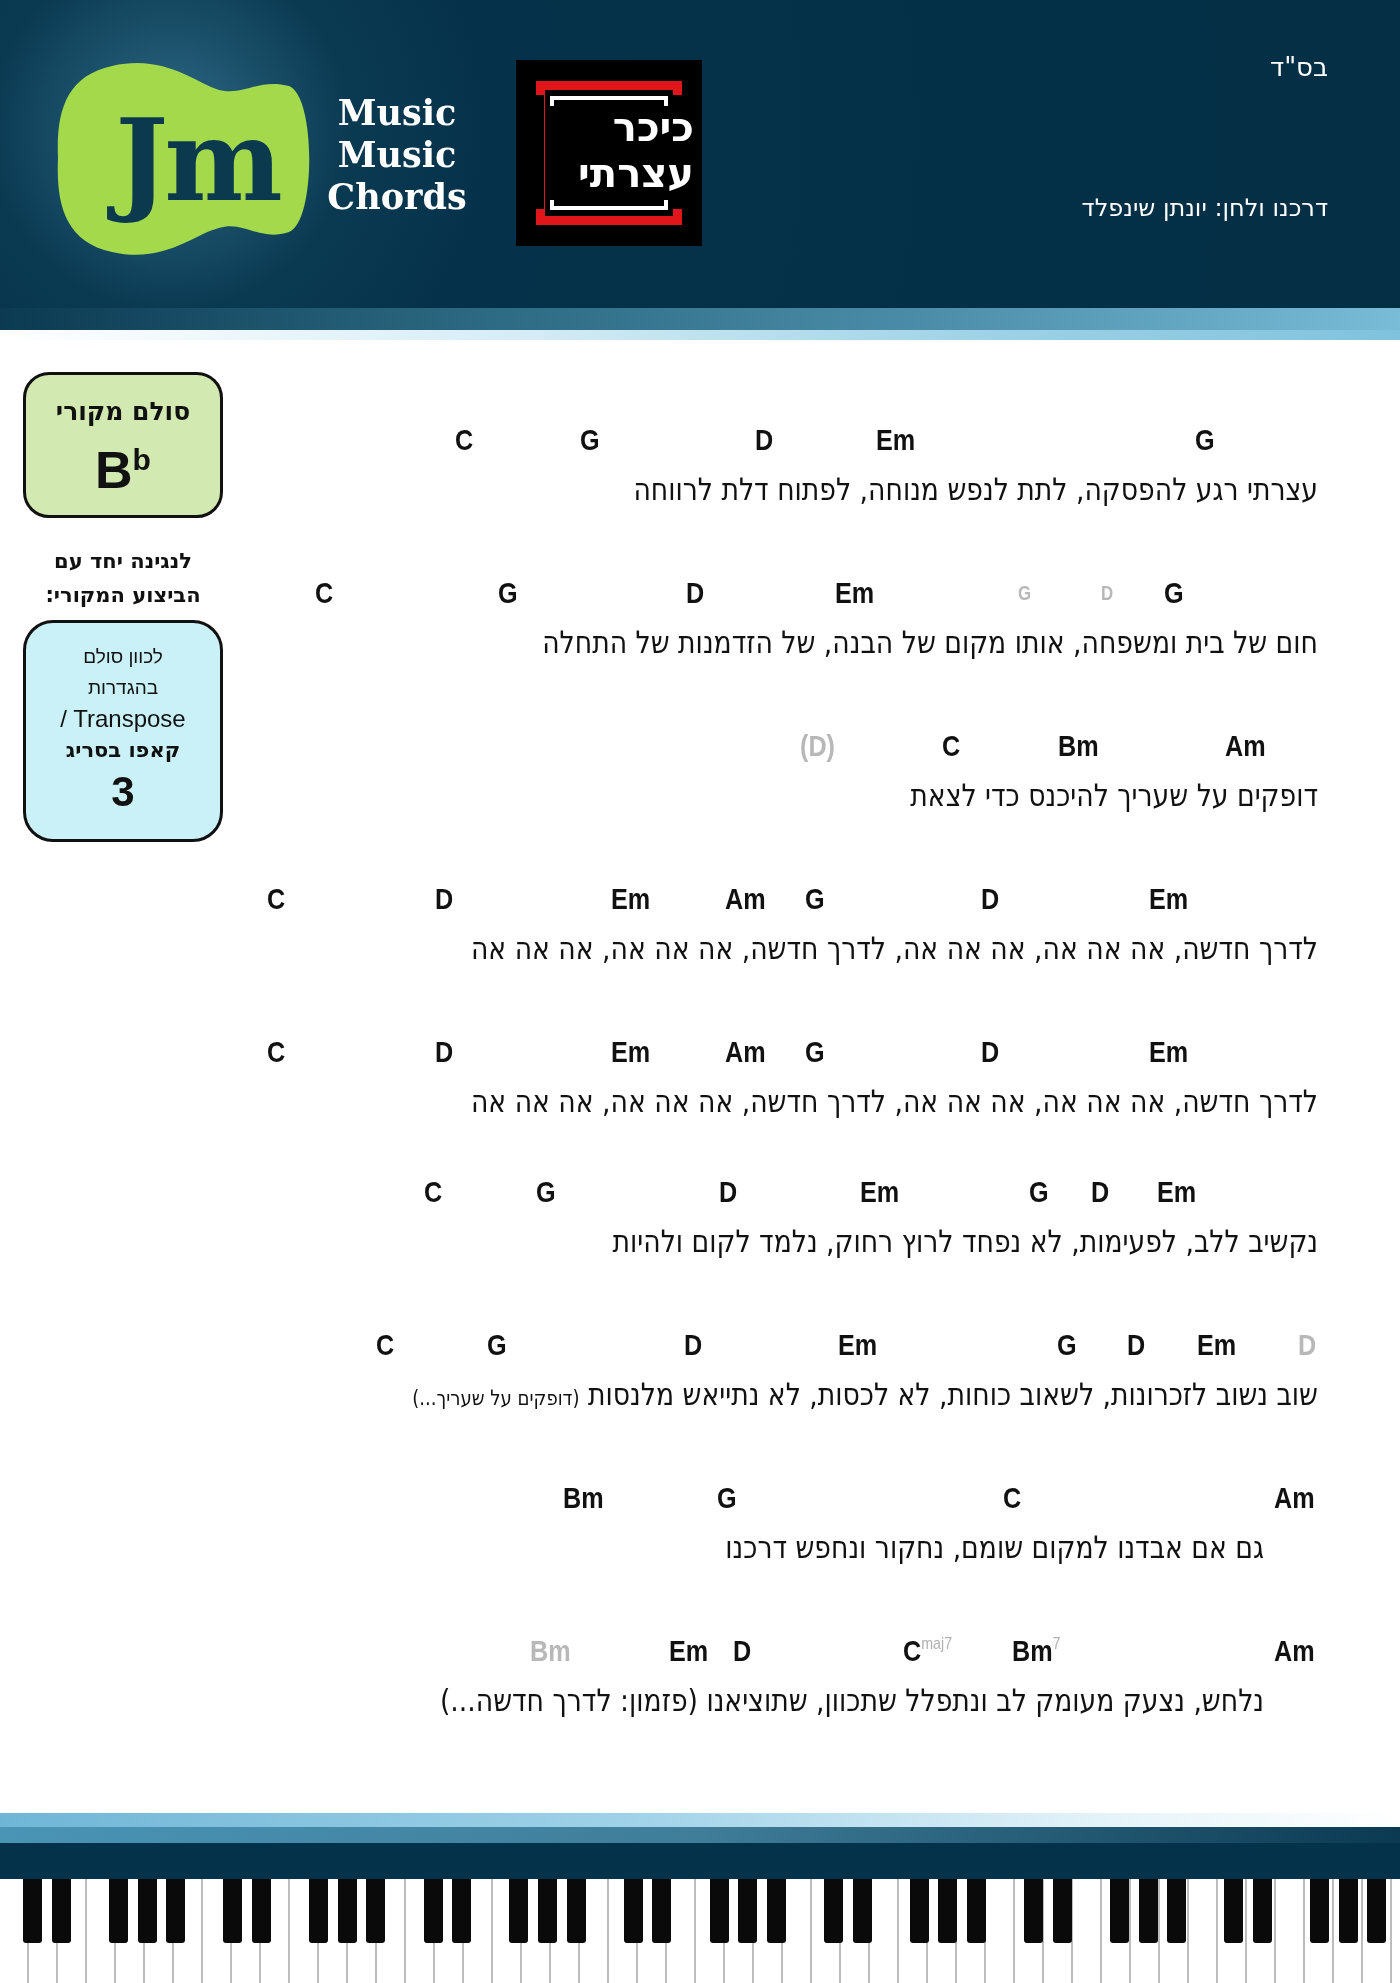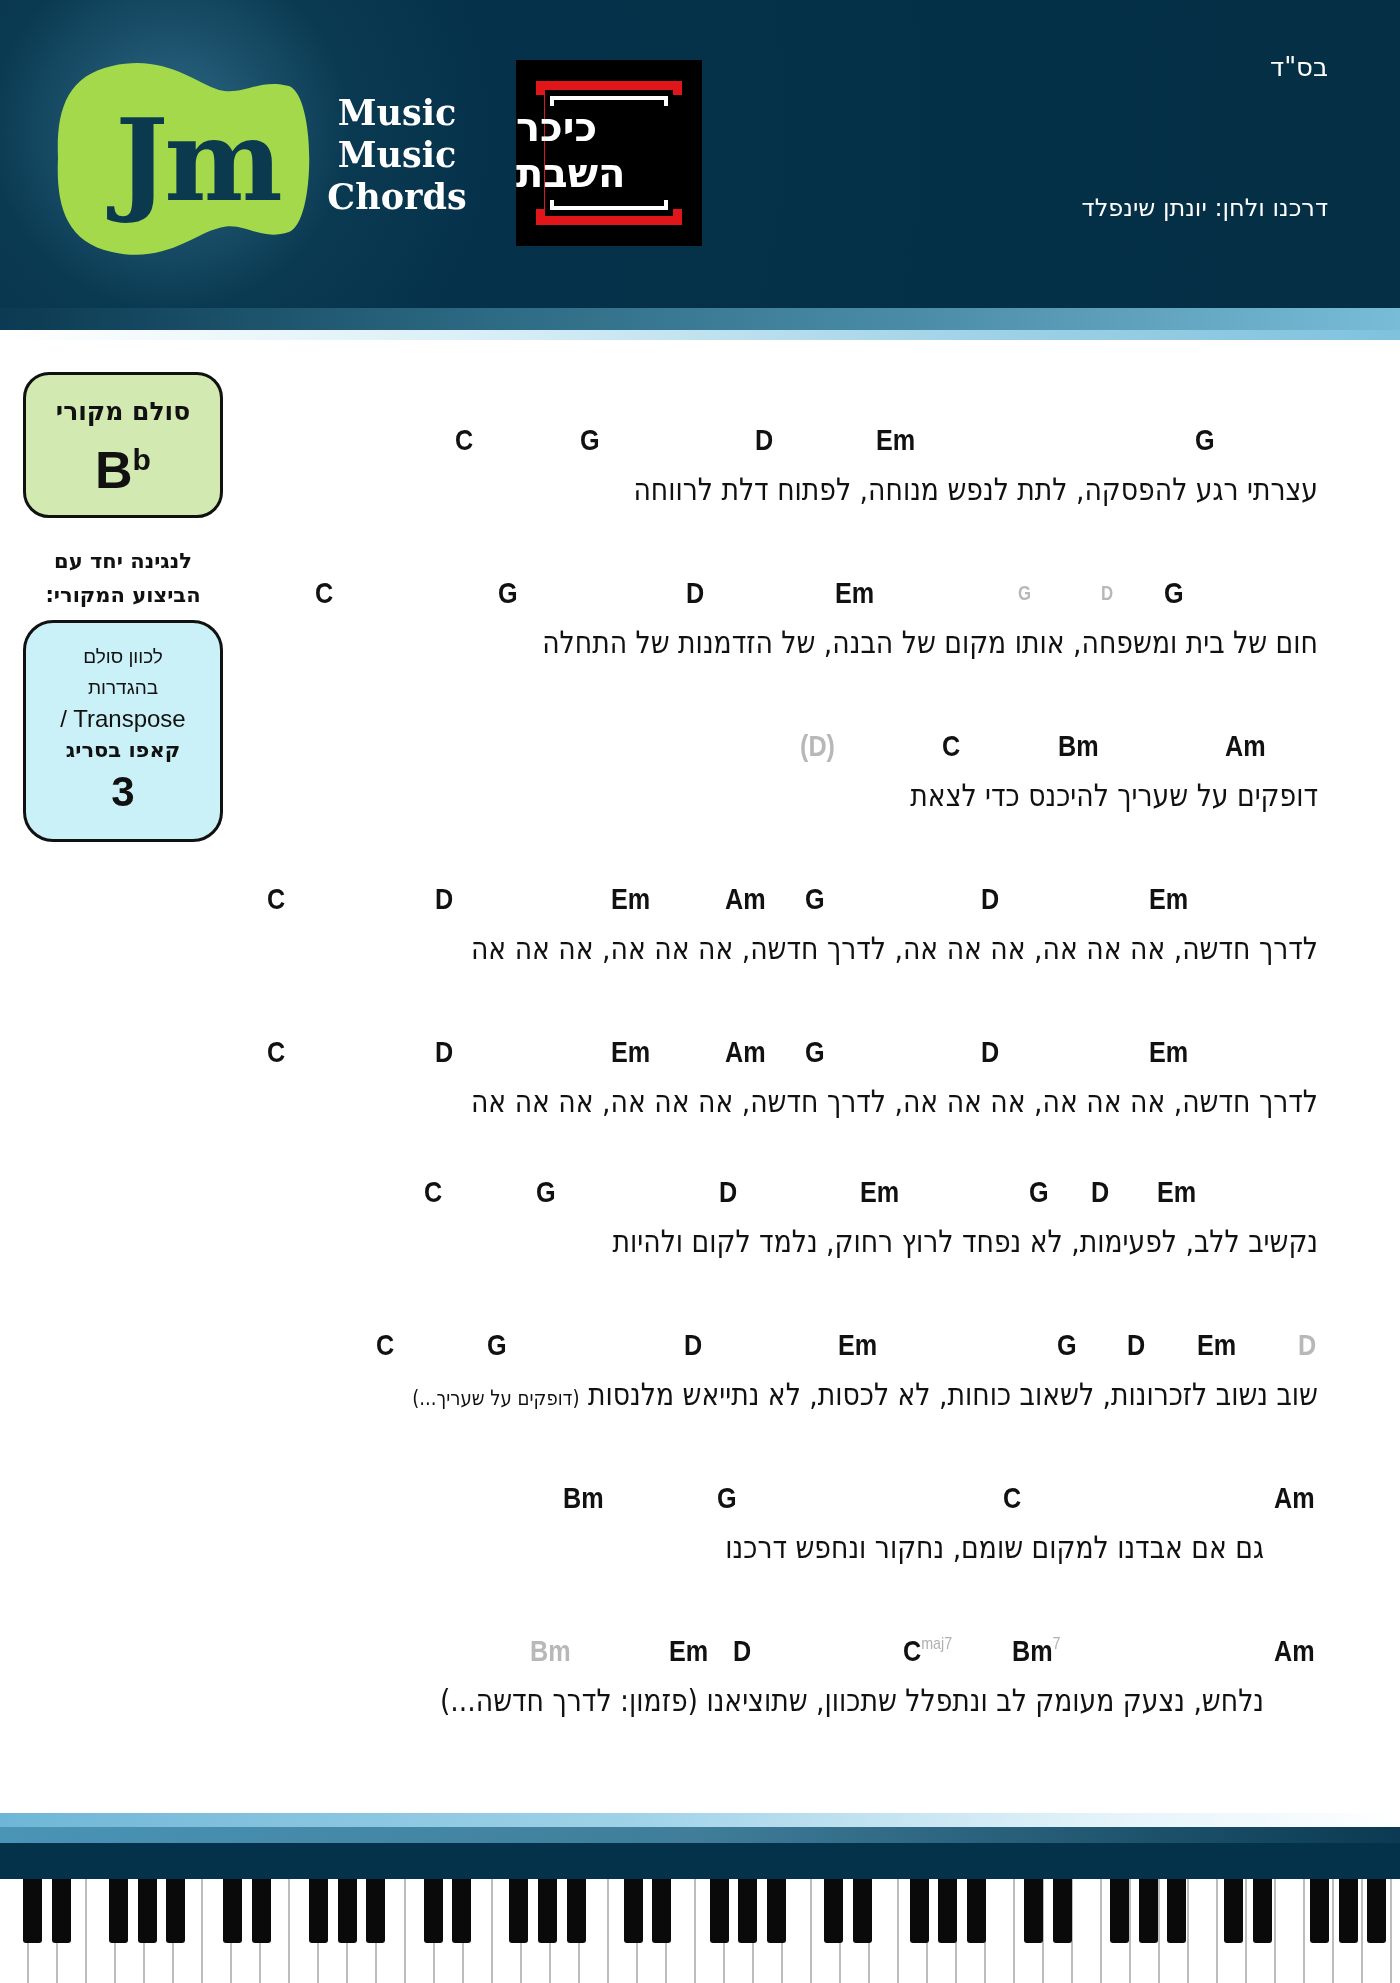--- a/index.html
+++ b/index.html
@@ -45,21 +45,21 @@
   }
   .kikar-gap-left, .kikar-gap-right { position: absolute; top: 35px; width: 12px; height: 114px; background: #000; }
   .kikar-gap-left { left: 16px; } .kikar-gap-right { left: 157px; }
   .kikar-frame-white {
     position: absolute; left: 34px; top: 36px; width: 118px; height: 114px;
     border: 4px solid #ffffff;
   }
   .kikar-gap-white-l, .kikar-gap-white-r { position: absolute; top: 46px; width: 8px; height: 94px; background: #000; }
   .kikar-gap-white-l { left: 32px; } .kikar-gap-white-r { left: 148px; }
   .kikar-text {
-    position: absolute; left: 0; top: 44px; width: 178px; direction: rtl; text-align: left;
+    position: absolute; left: 0; top: 44px; width: 178px; direction: rtl; text-align: right;
     color: #ffffff; font-weight: bold; font-size: 40px; line-height: 46px;
     font-family: "DejaVu Sans", sans-serif;
   }
 
   
   .bsd {
     position: absolute; right: 72px; top: 52px; direction: rtl;
     color: #ffffff; font-size: 26px; font-family: "DejaVu Sans", sans-serif;
   }
   .song-title {
@@ -155,21 +155,21 @@
 
   <div class="kikar">
     <div class="kikar-frame-red"></div>
     <div class="kikar-gap-left"></div>
     <div class="kikar-gap-right"></div>
     <div class="kikar-frame-white"></div>
     <div class="kikar-gap-white-l"></div>
     <div class="kikar-gap-white-r"></div>
     <div class="kikar-text">
       <div>כיכר</div>
-      <div>השבת</div>
+      <div>עצרתי</div>
     </div>
   </div>
 
   <div class="bsd">בס"ד</div>
   <div class="credits">דרכנו ולחן: יונתן שינפלד</div>
 </div>
 <div class="header-band"></div>
 <div class="header-band2"></div>
 
 <div class="key-box">

